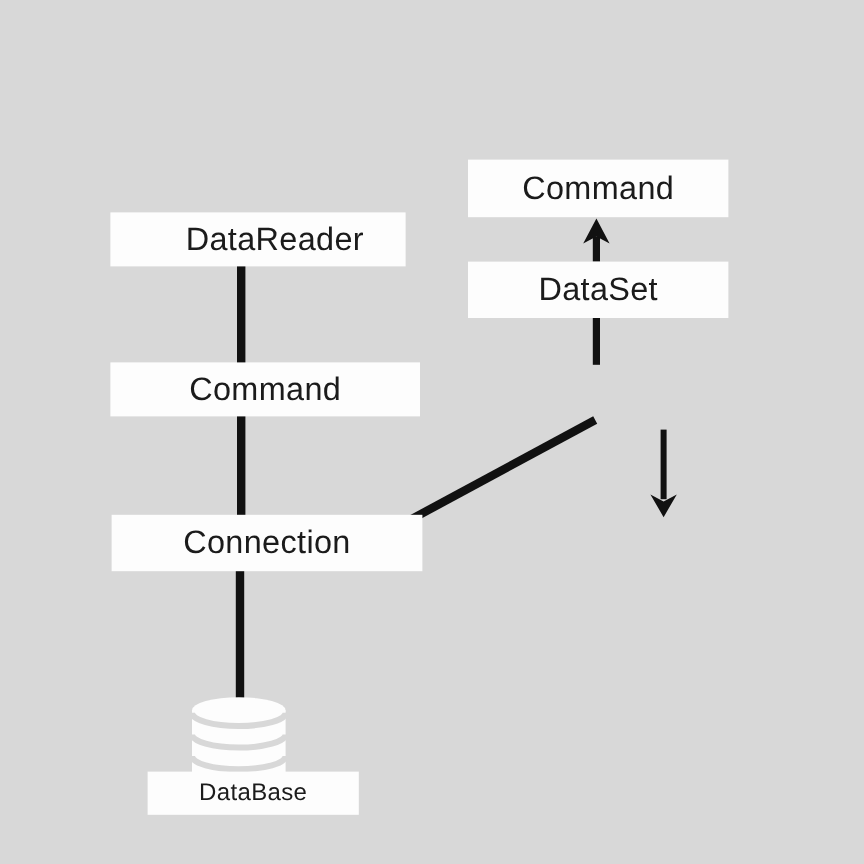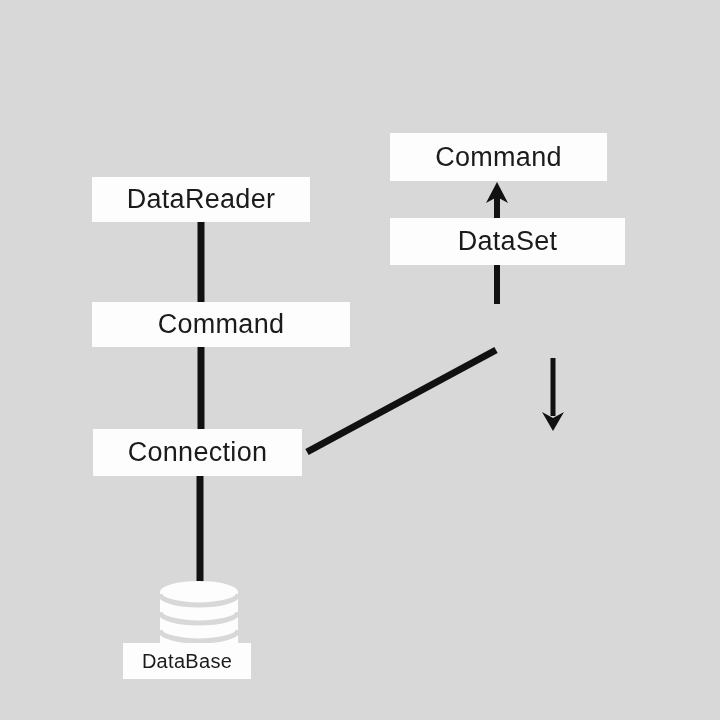--- a/index.html
+++ b/index.html
@@ -23,27 +23,27 @@
     position: absolute;
     background: #fdfdfd;
     color: #1b1b1b;
     display: flex;
     align-items: center;
     justify-content: center;
     font-size: 27px;
     letter-spacing: 0.3px;
     white-space: nowrap;
   }
-  .node-datareader  { left: 92px;  top: 177px; width: 218px; height: 45px; }
+  .node-datareader  { left: 92px;  top: 177px; width: 218px; height: 45px; padding-left: 28px; }
   .node-command     { left: 92px;  top: 302px; width: 258px; height: 45px; }
-  .node-connection  { left: 93px;  top: 429px; width: 209px; height: 47px; }
+  .node-connection  { left: 93px;  top: 429px; width: 259px; height: 47px; }
   .node-dataview    { left: 390px; top: 133px; width: 217px; height: 48px; }
-  .node-dataset     { left: 390px; top: 218px; width: 235px; height: 47px; }
+  .node-dataset     { left: 390px; top: 218px; width: 217px; height: 47px; }
   .node-dataadaptar { left: 388px; top: 303px; width: 220px; height: 48px; }
-  .node-database    { left: 123px; top: 643px; width: 128px; height: 36px; font-size: 20px; }
+  .node-database    { left: 123px; top: 643px; width: 176px; height: 36px; font-size: 20px; }
   .db-icon {
     position: absolute;
     left: 159px; top: 580px;
     width: 80px; height: 64px;
   }
 </style>
 </head>
 <body>
 
 <div class="canvas">

